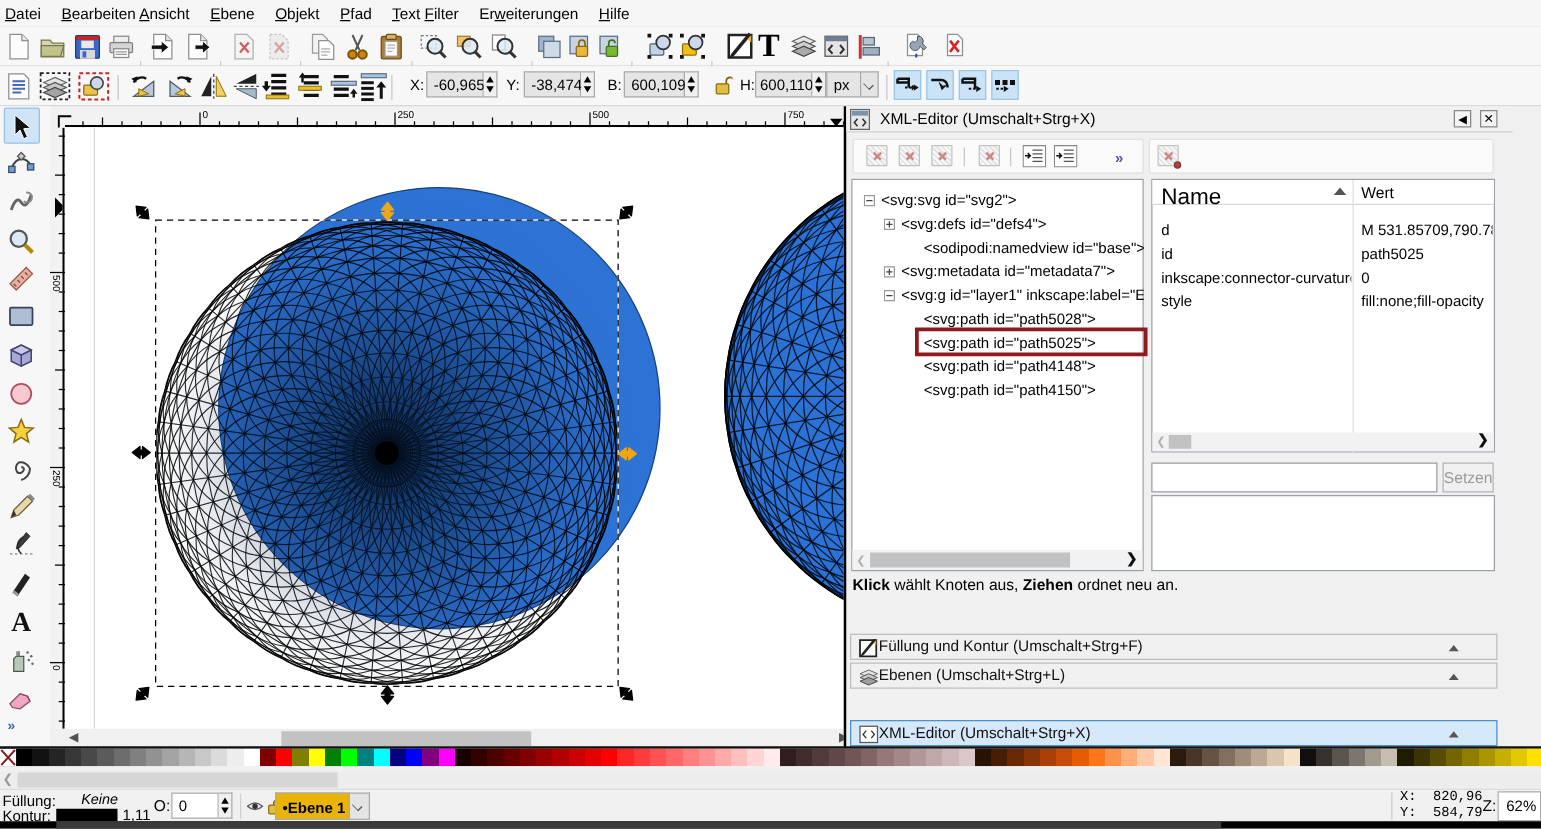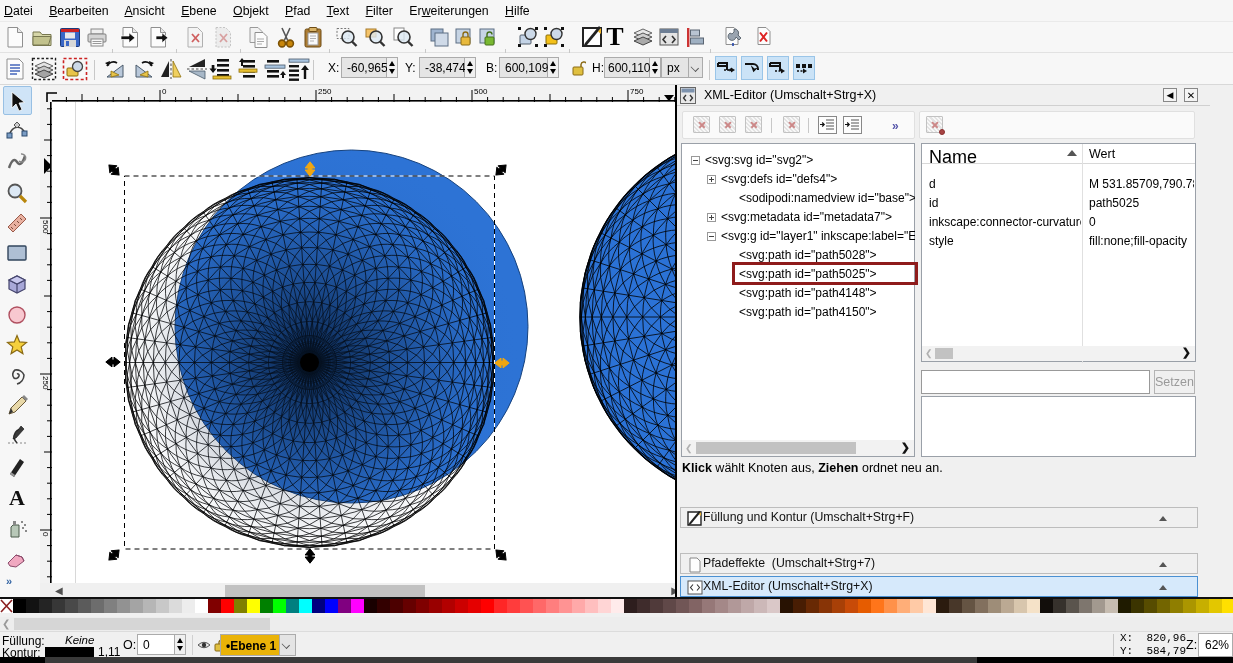--- a/index.html
+++ b/index.html
@@ -28,26 +28,26 @@
 .xpage:after{transform:rotate(-45deg)}
 .scrl{background:#f0f0f0}
 .scrthumb{position:absolute;background:#c2c2c2}
 .arrbtn{position:absolute;color:#505050;font-size:10px;line-height:10px}
 </style></head>
 <body>
 
 <div class="abs" style="left:0;top:0;width:1233px;height:22px;background:#f6f6f6;border-bottom:1px solid #eaeaea">
  <div style="position:absolute;top:4px;left:4px;font-size:12.3px;white-space:nowrap">
   <span style="margin-right:13px"><u>D</u>atei</span>
-  <span style="margin-right:13px"><u>B</u>earbeiten</span>
+  <span style="margin-right:0"><u>B</u>earbeiten</span>
   <span style="margin-right:13px"><u>A</u>nsicht</span>
   <span style="margin-right:13px"><u>E</u>bene</span>
   <span style="margin-right:13px"><u>O</u>bjekt</span>
   <span style="margin-right:13px"><u>P</u>fad</span>
-  <span style="margin-right:13px"><u>T</u>ext</span>
+  <span style="margin-right:0"><u>T</u>ext</span>
   <span style="margin-right:13px"><u>F</u>ilter</span>
   <span style="margin-right:13px">Er<u>w</u>eiterungen</span>
   <span><u>H</u>ilfe</span>
  </div>
 </div>
 
 <div class="abs" style="left:0;top:22px;width:1233px;height:31px;background:#f7f7f7;border-bottom:1px solid #e2e2e2">
 <svg class="ic" style="left:4px;top:4px" width="24" height="23" viewBox="0 0 24 23">
       <path d="M4,1.5 h9.5 l5,5 V21 H4 z" fill="#fcfcfc" stroke="#8f8f8f"></path>
       <path d="M13.5,1.5 v5 h5" fill="#e8e8e8" stroke="#8f8f8f"></path>
@@ -939,23 +939,25 @@
     </div>
 <div class="abs" style="left:244px;top:285px;width:229px;height:24px;background:#fff;border:1px solid #999"></div>
 <div class="abs" style="left:477px;top:285px;width:41px;height:24px;background:#f0f0f0;border:1px solid #b4b4b4;color:#9a9a9a;text-align:center;line-height:22px;font-size:12.5px">Setzen</div>
 <div class="abs" style="left:244px;top:311px;width:275px;height:61px;background:#fff;border:1px solid #9aa0a8"></div>
 <div class="abs" style="left:5px;top:376px;font-size:12.5px"><b>Klick</b> wählt Knoten aus, <b>Ziehen</b> ordnet neu an.</div>
 <div class="dockbar" style="top:422px;left:3px;"><svg class="ic" style="left:6px;top:3px" width="16" height="16" viewBox="0 0 16 16">
         <path d="M1,1 H14 V14 H1 z" fill="#fff" stroke="#222" stroke-width="1.4"></path>
         <path d="M14,1 L4,13 l-3,1.6 1.6,-3 L12,0 z" fill="#222"></path>
         <path d="M14,1 l-2,2.4 2,1.6 z" fill="#e8b030"></path>
       </svg>Füllung und Kontur (Umschalt+Strg+F)<span class="arr"></span></div>
-<div class="dockbar" style="top:468px;left:3px;"><svg class="ic" style="left:6px;top:3px" width="16" height="16" viewBox="0 0 16 16">
-        <path d="M3,1 h7 l3,3 V15 H3 z" fill="#fdfdfd" stroke="#888"></path>
-      </svg>Pfadeffekte&nbsp; (Umschalt+Strg+7)<span class="arr"></span></div>
+<div class="dockbar" style="top:445px;left:3px;"><svg class="ic" style="left:6px;top:3px" width="16" height="16" viewBox="0 0 16 16">
+        <path d="M1,5 l7,-3 7,3 -7,3 z" fill="#e4e4e4" stroke="#666" stroke-width="0.8"></path>
+        <path d="M1,8 l7,-3 7,3 -7,3 z" fill="#c8c8c8" stroke="#555" stroke-width="0.8"></path>
+        <path d="M1,11 l7,-3 7,3 -7,3 z" fill="#a0a0a0" stroke="#444" stroke-width="0.8"></path>
+      </svg>Ebenen (Umschalt+Strg+L)<span class="arr"></span></div>
 <div class="dockbar" style="top:491px;left:3px;background:#d6e9fb;border:1px solid #4a90d2"><svg class="ic" style="left:6px;top:3px" width="16" height="16" viewBox="0 0 16 16">
         <rect x="1" y="1" width="14" height="13" fill="#fff" stroke="#555"></rect>
         <path d="M6,4.5 l-2.5,3 2.5,3 M10,4.5 l2.5,3 -2.5,3" fill="none" stroke="#333" stroke-width="1.1"></path>
       </svg>XML-Editor (Umschalt+Strg+X)<span class="arr"></span></div>
 </div>
 
 <div class="abs" style="left:0;top:597px;width:1233px;height:2px;background:#111"></div>
 <div class="abs" style="left:0;top:599px;width:1233px;height:14px;background:linear-gradient(to right,#000000 13px 26px,#121212 26px 39px,#242424 39px 52px,#373737 52px 65px,#494949 65px 78px,#5b5b5b 78px 91px,#6d6d6d 91px 104px,#808080 104px 117px,#929292 117px 130px,#a4a4a4 130px 143px,#b6b6b6 143px 156px,#c8c8c8 156px 169px,#dbdbdb 169px 182px,#ededed 182px 195px,#ffffff 195px 208px,#800000 208px 221px,#ff0000 221px 234px,#808000 234px 247px,#ffff00 247px 260px,#008000 260px 273px,#00ff00 273px 286px,#008080 286px 299px,#00ffff 299px 312px,#000080 312px 325px,#0000ff 325px 338px,#800080 338px 351px,#ff00ff 351px 364px,#190000 364px 377px,#330000 377px 390px,#4c0000 390px 403px,#660000 403px 416px,#7f0000 416px 429px,#990000 429px 442px,#b20000 442px 455px,#cc0000 455px 468px,#e50000 468px 481px,#ff0000 481px 494px,#ff2626 494px 507px,#ff3c3c 507px 520px,#ff5252 520px 533px,#ff6868 533px 546px,#ff7e7e 546px 559px,#ff9393 559px 572px,#ffa9a9 572px 585px,#ffbfbf 585px 598px,#ffd5d5 598px 611px,#ffebeb 611px 624px,#2e1e1e 624px 637px,#3f2c2c 637px 650px,#503a3a 650px 663px,#604848 663px 676px,#715656 676px 689px,#826464 689px 702px,#967878 702px 715px,#a48888 715px 728px,#b19898 728px 741px,#bfa8a8 741px 754px,#ccb8b8 754px 767px,#dac8c8 767px 780px,#281202 780px 793px,#481d03 793px 806px,#682904 806px 819px,#883406 819px 832px,#a84007 832px 845px,#c84b08 845px 858px,#e65c00 858px 871px,#ff751a 871px 884px,#ff9149 884px 897px,#ffae78 897px 910px,#ffcaa6 910px 923px,#ffe6d5 923px 936px,#2b1b0e 936px 949px,#483729 949px 962px,#655443 962px 975px,#82705e 975px 988px,#9e8d78 988px 1001px,#bba993 1001px 1014px,#d8c6ad 1014px 1027px,#f5e2c8 1027px 1040px,#120e0b 1040px 1053px,#36312c 1053px 1066px,#5a544d 1066px 1079px,#7e766e 1079px 1092px,#a2998f 1092px 1105px,#c6bcb0 1105px 1118px,#1f1b00 1118px 1131px,#3b3400 1131px 1144px,#574c00 1144px 1157px,#736500 1157px 1170px,#8f7e00 1170px 1183px,#ab9600 1183px 1196px,#c7af00 1196px 1209px,#e3c700 1209px 1222px,#ffe000 1222px 1235px,#f0f0f0 1235px)">
  <svg width="13" height="14">
       <rect x="0" y="0" width="13" height="14" fill="#fff"></rect>

